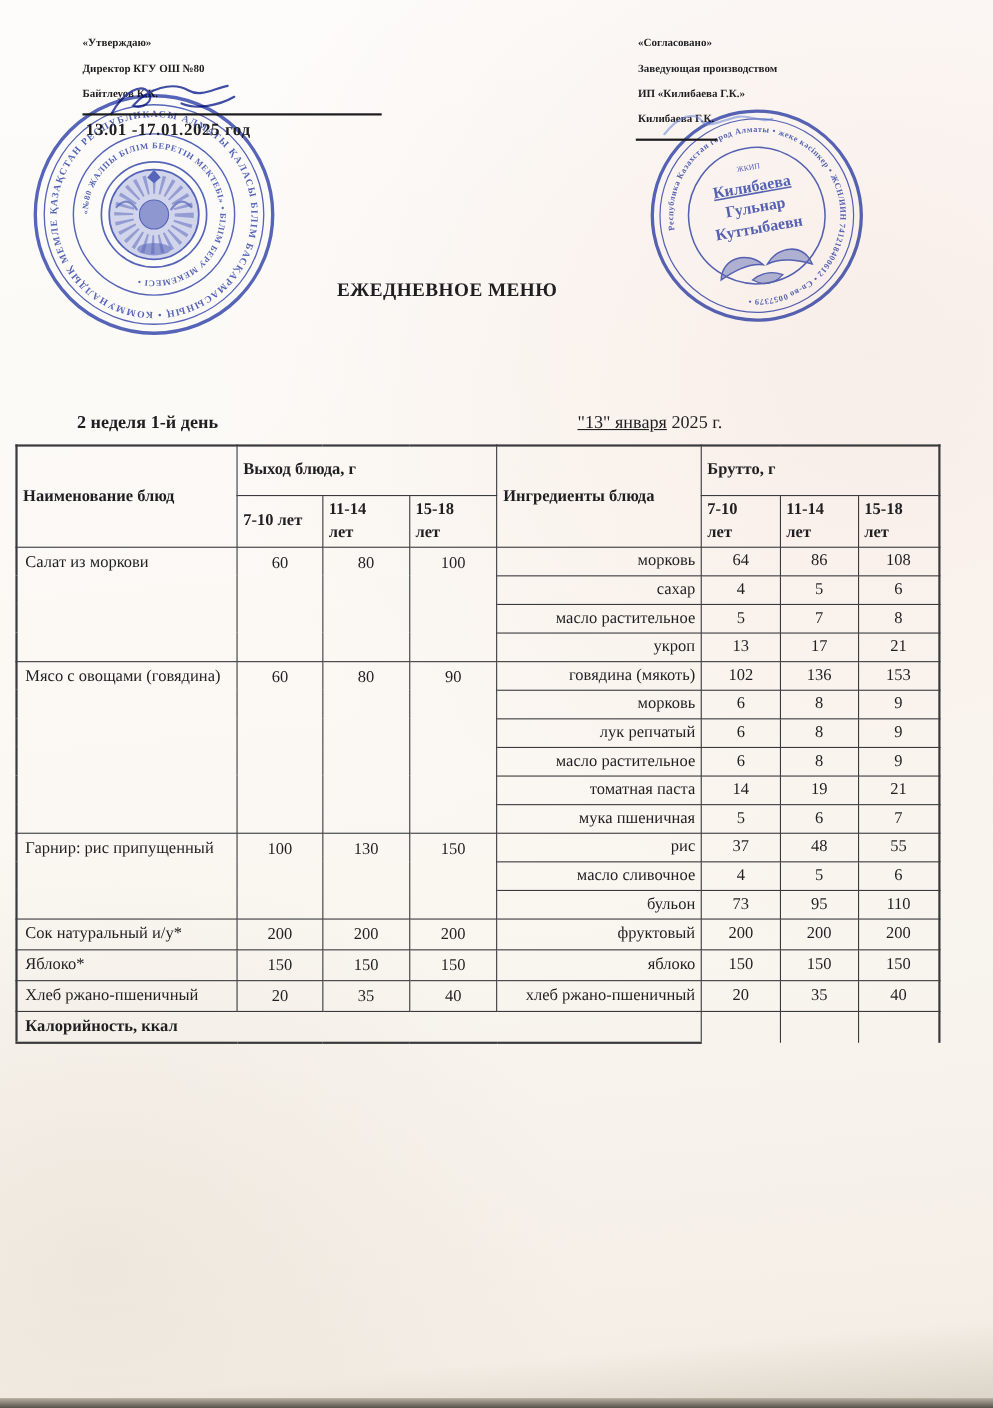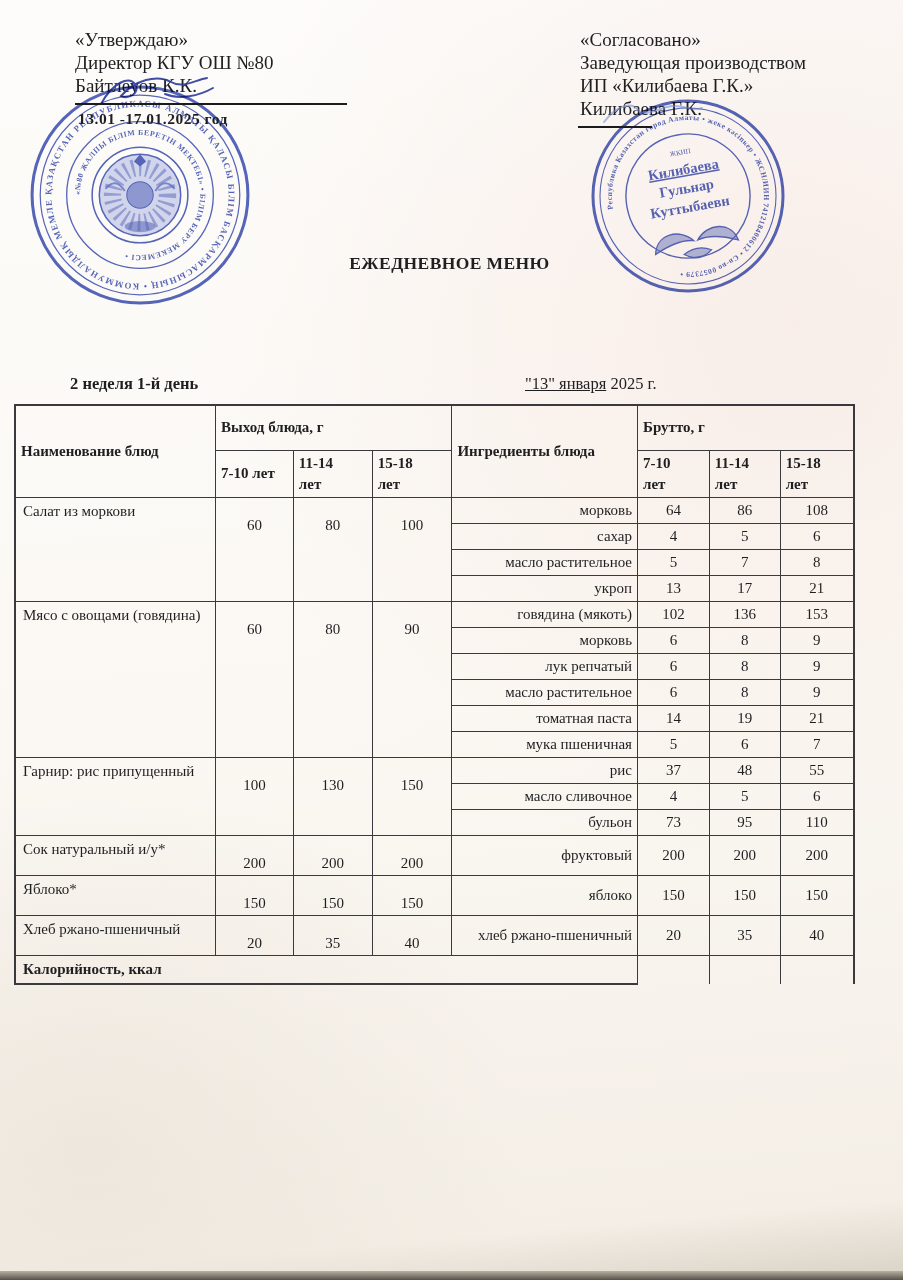--- a/index.html
+++ b/index.html
@@ -13,53 +13,53 @@
     position:relative; width:903px; height:1280px; overflow:hidden;
     background:
       radial-gradient(120% 80% at 88% 25%, rgba(238,205,196,0.28), rgba(0,0,0,0) 55%),
       radial-gradient(80% 50% at 10% 90%, rgba(230,222,210,0.5), rgba(0,0,0,0) 60%),
       linear-gradient(175deg,#fdfcfa 0%,#fbf8f3 55%,#f4eee6 94%,#ddd6ca 99%);
   }
   .bottom-edge { position:absolute; left:0; right:0; bottom:0; height:9px;
     background:linear-gradient(#b7b0a1,#56514a); }
 
   
-  .hdr-block { position:absolute; font-size:19px; line-height:23px; z-index:1; }
+  .hdr-block { position:absolute; font-size:10px; line-height:23px; z-index:1;font-weight:bold; }
   .approve { left:75px; top:28px; }
   .agree { left:580px; top:28px; }
   .sig-rule { position:absolute; background:#1b1b1d; z-index:3; }
   .stamp { position:absolute; z-index:2; opacity:.88; mix-blend-mode:multiply; }
   .stamp-left { left:28px; top:83px; }
   .stamp-right { left:588px; top:96px; transform:rotate(-10deg); }
   .period-date { position:absolute; left:78px; top:110px; font-size:15.5px; font-weight:600;
     letter-spacing:.5px; z-index:3; }
   .pen { position:absolute; z-index:2; }
 
   
   .title { position:absolute; top:253px; left:0; width:813px; text-align:center;
-    font-size:17.5px; font-weight:bold; letter-spacing:.4px;margin-left:43px; }
+    font-size:17.5px; font-weight:bold; letter-spacing:.4px; }
   .subtitle { position:absolute; top:290px; left:70px; width:765px; text-align:center;
     font-size:16.5px; font-weight:bold; line-height:27px; }
   .week-day { position:absolute; top:374px; left:70px; font-size:16.5px; font-weight:bold; }
   .date-line { position:absolute; top:374px; left:525px; font-size:16.5px; }
   .date-line .u { text-decoration:underline; }
 
   
   .menu-table { position:absolute; left:14px; top:404px; width:841px;
     border-collapse:collapse; font-size:15px;
     border:2px solid #3a3a3e; border-bottom:0; }
   .menu-table th, .menu-table td { border:1px solid #3a3a3e; padding:1px 5px; }
   .menu-table th { font-weight:bold; text-align:left; vertical-align:middle;
     white-space:pre-line; line-height:21px; }
   .hdr1 th { height:45px; }
   .hdr2 th { height:47px; }
   .menu-table td { line-height:22px; height:26px; vertical-align:middle; }
   td.dish { text-align:left; vertical-align:top; padding:2px 4px 2px 7px; line-height:23px; }
   td.num { text-align:center; }
-  td.top { vertical-align:top; padding-top:16px; }
+  td.top { vertical-align:top; padding-top:3px; }
   td.ing { text-align:right; padding-left:8px; }
   td.kcal { font-weight:bold; text-align:left; padding-left:7px;
     border-bottom:2px solid #3a3a3e; height:29px; }
   td.kcal-empty { border-bottom:none; }
 
   
   .med-row { position:absolute; left:80px; top:1012px; font-size:16.5px; z-index:1; }
   .med-row .lbl { vertical-align:baseline; }
   .line-slot { display:inline-block; width:190px; height:18px; margin:0 10px 0 8px;
     border-bottom:1.6px solid #222; position:relative; vertical-align:baseline; }

